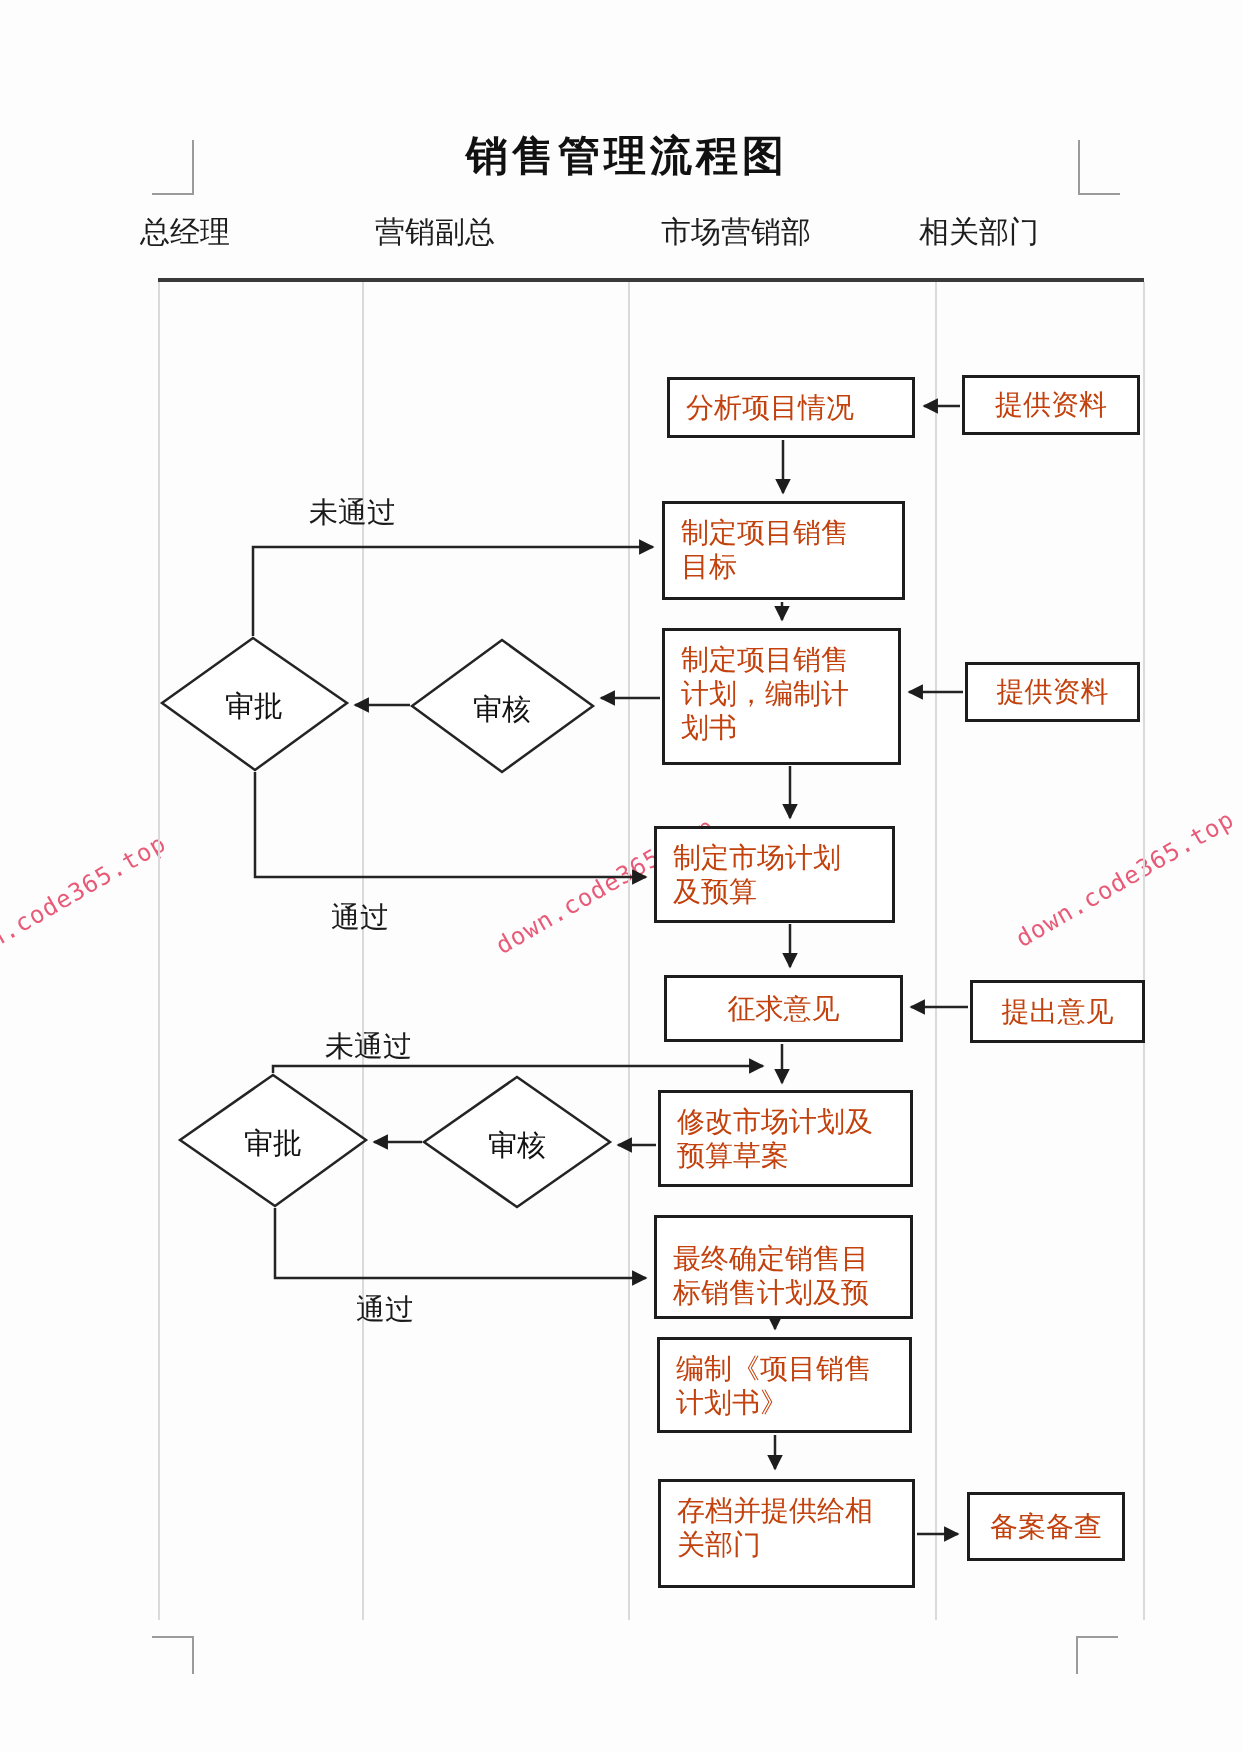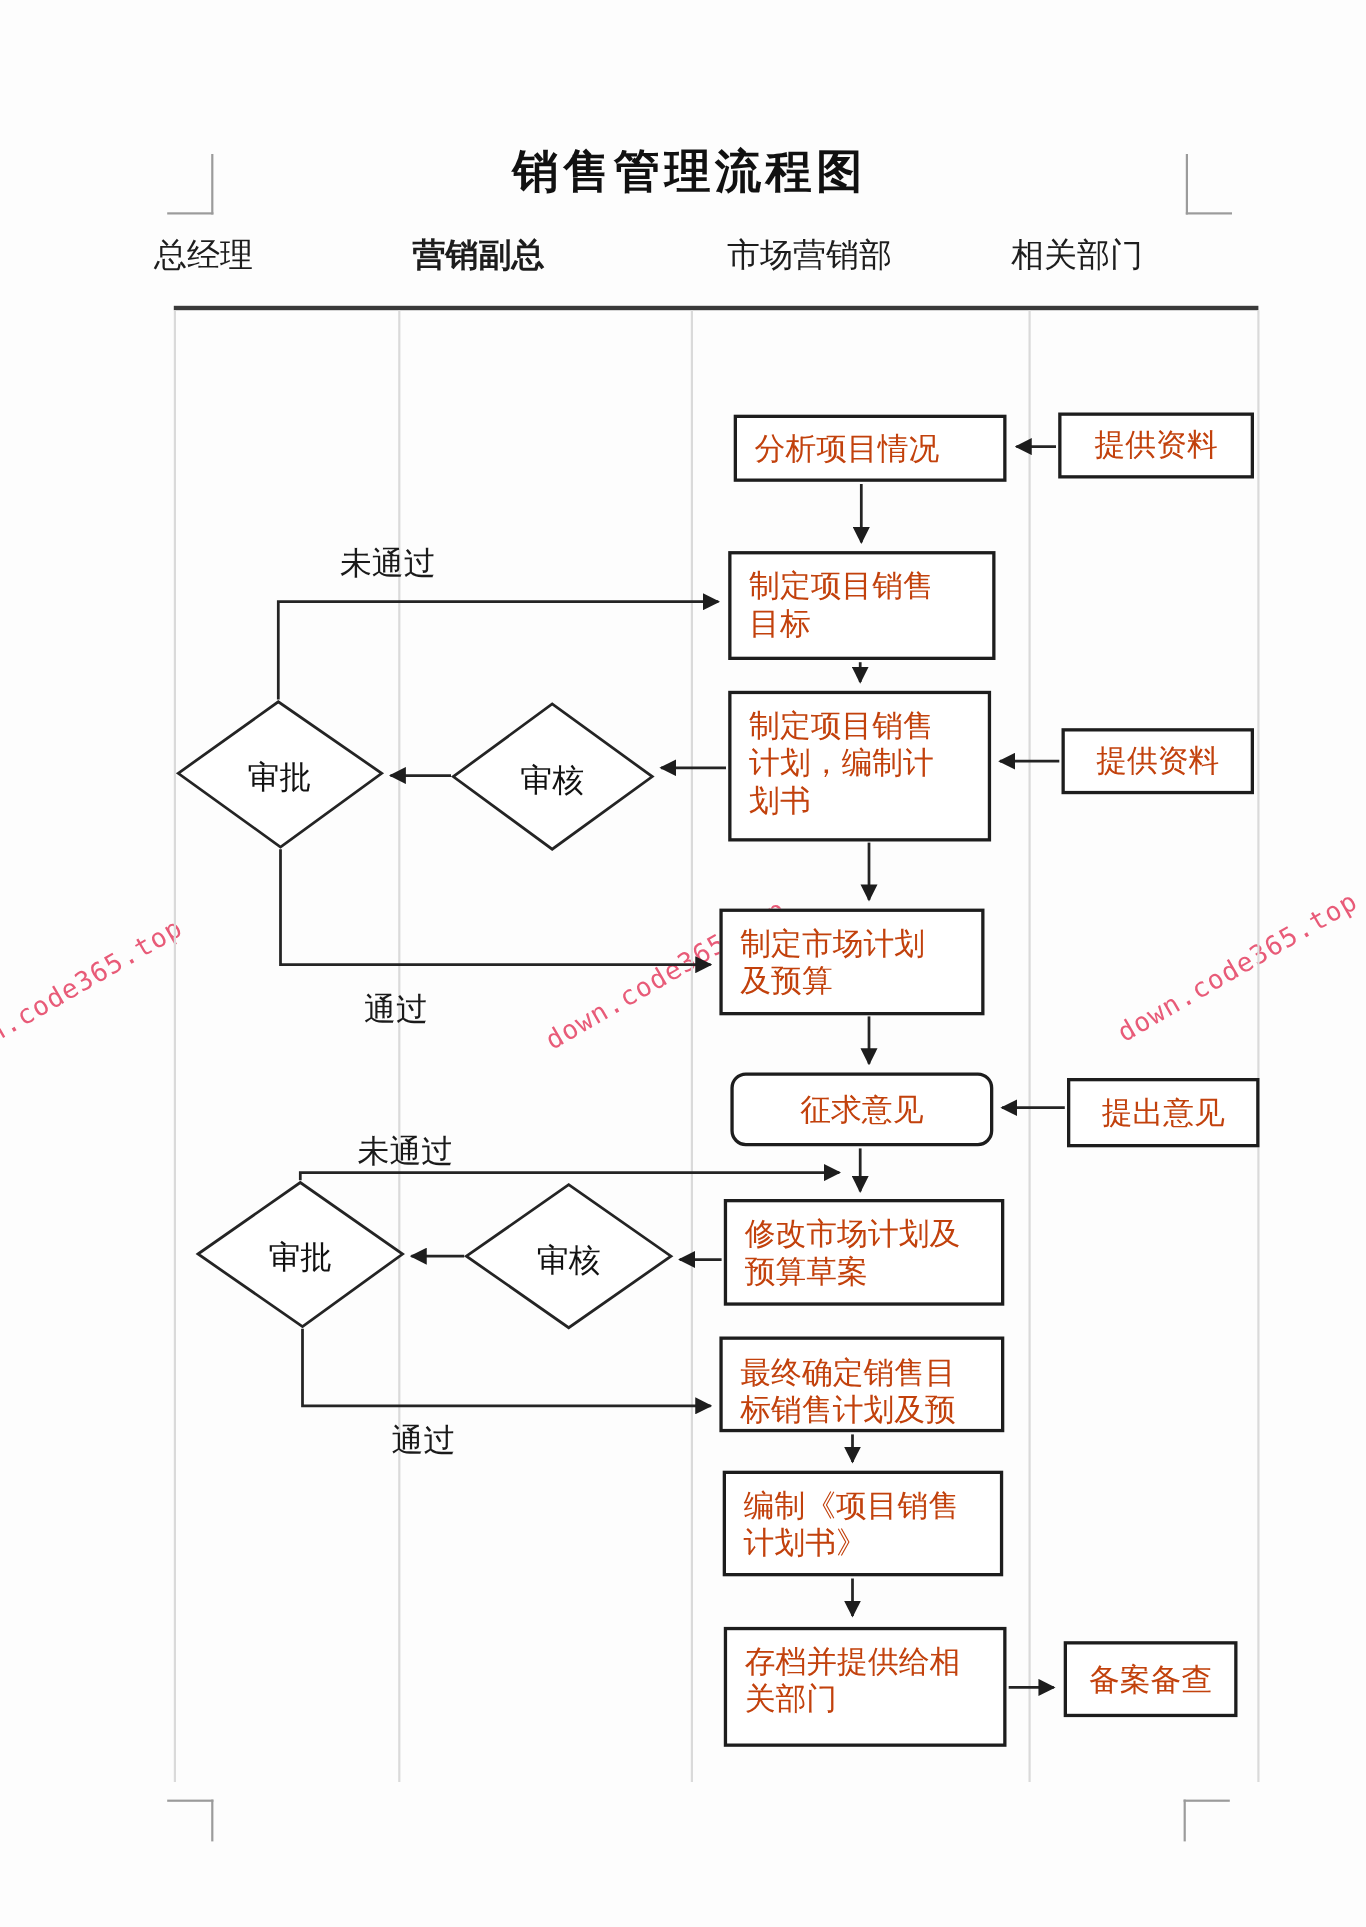--- a/index.html
+++ b/index.html
@@ -37,21 +37,21 @@
   <div class="abs wm" style="left:1125px;top:879px;color:#e85b78;">down.code365.top</div>
 
   <div class="abs corner tl"></div>
   <div class="abs corner tr"></div>
   <div class="abs corner bl"></div>
   <div class="abs corner br"></div>
 
   <div class="abs title">销售管理流程图</div>
 
   <div class="abs lane-header" style="left:140px;">总经理</div>
-  <div class="abs lane-header" style="left:375px;font-weight:bold;">营销副总</div>
+  <div class="abs lane-header" style="left:375px;">营销副总</div>
   <div class="abs lane-header" style="left:661px;">市场营销部</div>
   <div class="abs lane-header" style="left:919px;">相关部门</div>
 
   <div class="abs rule"></div>
   <div class="abs lane-line" style="left:158px;"></div>
   <div class="abs lane-line" style="left:362px;"></div>
   <div class="abs lane-line" style="left:628px;"></div>
   <div class="abs lane-line" style="left:935px;"></div>
   <div class="abs lane-line" style="left:1143px;"></div>
 
@@ -112,30 +112,30 @@
     <span class="bl">制定项目销售</span>
     <span class="bl">计划，编制计</span>
     <span class="bl">划书</span>
   </div>
 
   <div class="abs fbox" style="left:654px;top:826px;width:241px;height:97px;">
     <span class="bl">制定市场计划</span>
     <span class="bl">及预算</span>
   </div>
 
-  <div class="abs fbox cbox" style="left:664px;top:975px;width:239px;height:67px;border-radius:14px;">
+  <div class="abs fbox cbox" style="left:664px;top:975px;width:239px;height:67px;">
     <span>征求意见</span>
   </div>
 
   <div class="abs fbox" style="left:658px;top:1090px;width:255px;height:97px;">
     <span class="bl">修改市场计划及</span>
     <span class="bl">预算草案</span>
   </div>
 
-  <div class="abs fbox" style="left:654px;top:1215px;width:259px;height:87px;padding-top:13px;">
+  <div class="abs fbox" style="left:654px;top:1215px;width:259px;height:104px;padding-top:24px;">
     <span class="bl">最终确定销售目</span>
     <span class="bl">标销售计划及预</span>
   </div>
 
   <div class="abs fbox" style="left:657px;top:1337px;width:255px;height:96px;">
     <span class="bl">编制《项目销售</span>
     <span class="bl">计划书》</span>
   </div>
 
   <div class="abs fbox" style="left:658px;top:1479px;width:257px;height:109px;">

